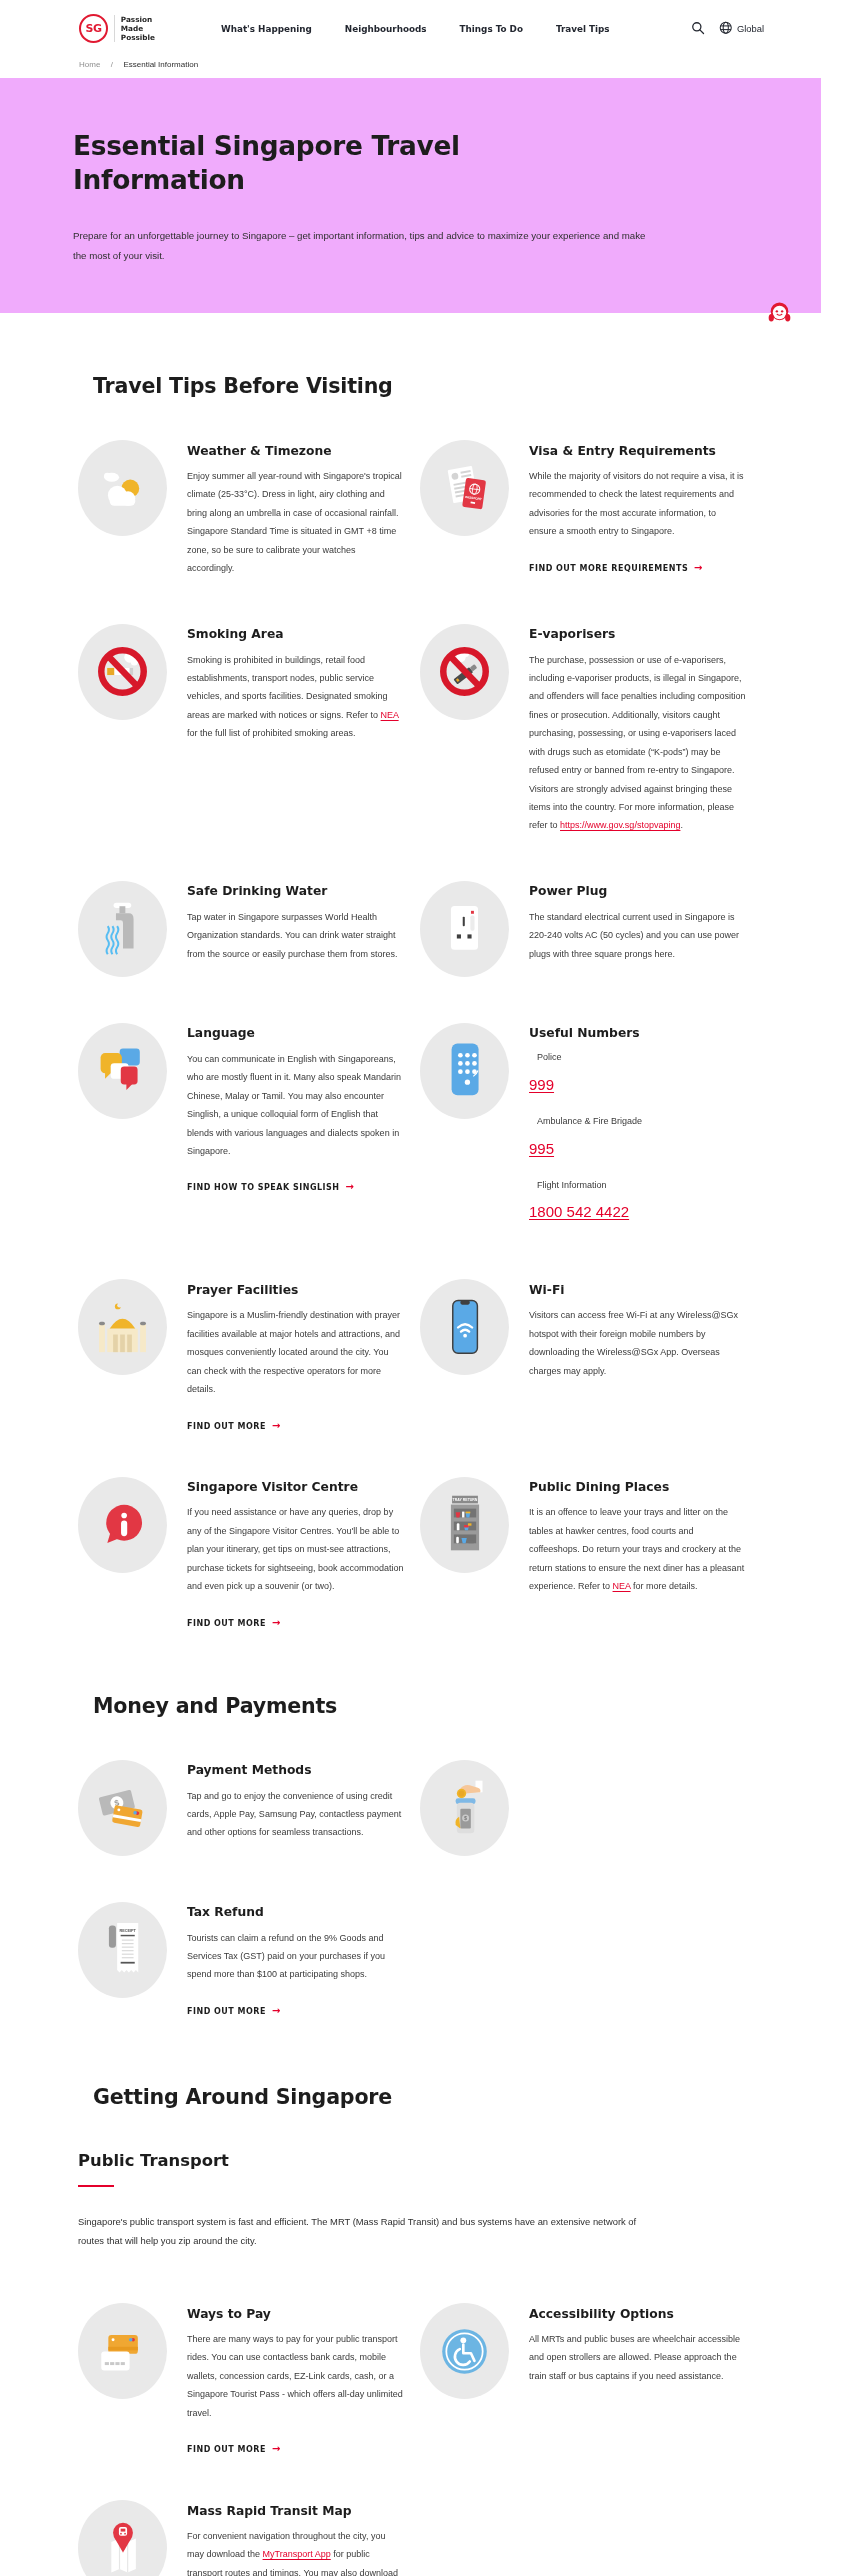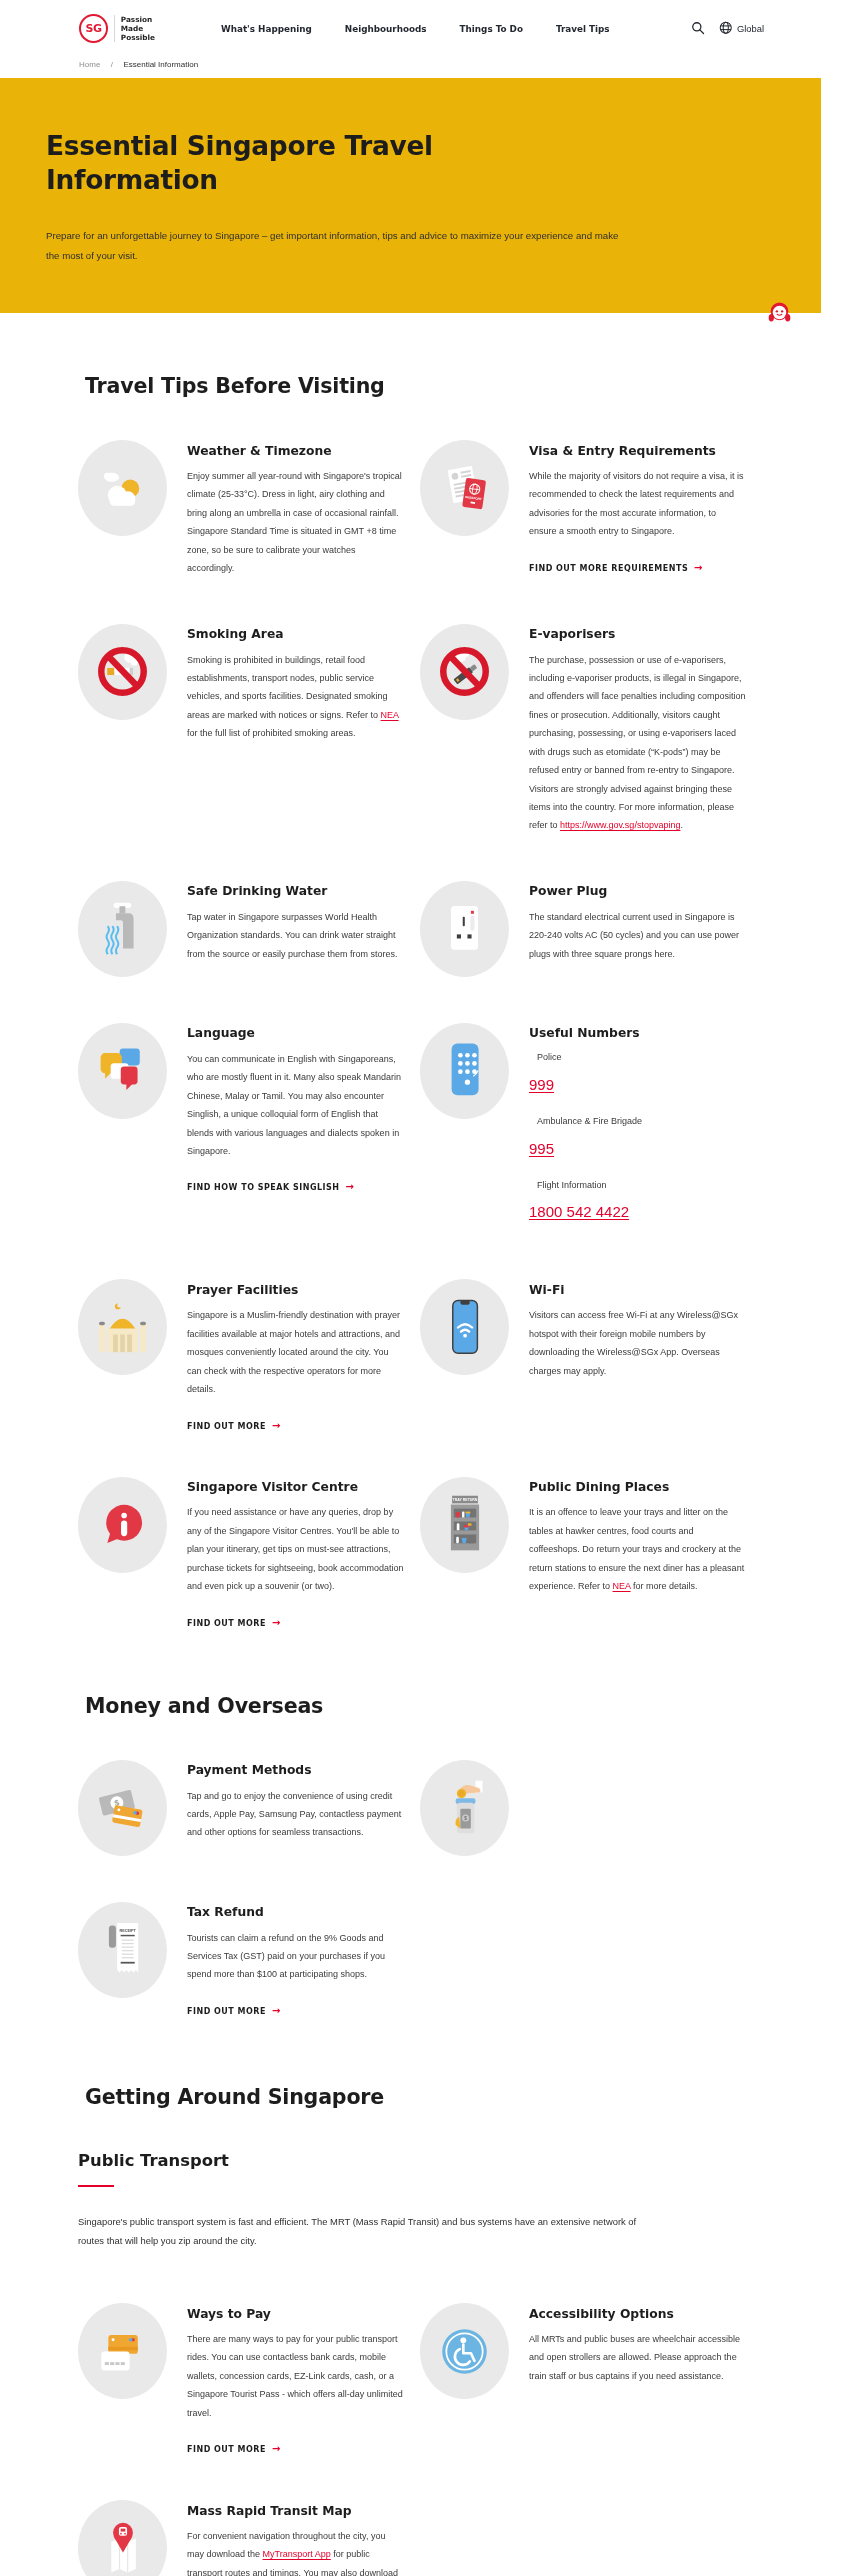--- a/index.html
+++ b/index.html
@@ -18,28 +18,28 @@
   .header-right { margin-left:auto; display:flex; align-items:center; gap:14px; }
   .global-wrap { display:flex; align-items:center; gap:4.7px; text-decoration:none; color:#232730; font-size:9.4px; }
 
   
   .breadcrumb { padding:5.9px 79px 9.4px 79px; font-size:8px; }
   .breadcrumb a { color:#8f8f8f; text-decoration:none; }
   .breadcrumb .bsep { color:#8f8f8f; margin:0 8.2px; }
   .breadcrumb .bcur { color:#303030; }
 
   
-  .hero { background:#eab308; margin-right:22px; padding:51px 0 48px 46px; position:relative; }
+  .hero { background:#f0abfc; margin-right:22px; padding:51px 0 48px 73px; position:relative; }
   .hero h1 { margin:0; max-width:482px; font-family:"DejaVu Sans", sans-serif; font-weight:bold; font-size:26.4px; line-height:1.26; letter-spacing:-0.3px; color:#1d1d1d; }
   .hero p { margin:30.5px 0 0 0; max-width:579px; font-size:9.7px; line-height:2.0; color:#2f2f2f; }
   .chatbot { position:absolute; right:28px; bottom:-13px; width:27px; height:27px; }
 
   
   .container { width:687px; margin:0 auto; }
-  h2.section-heading { font-family:"DejaVu Sans", sans-serif; font-weight:bold; font-size:20.6px; color:#1d1d1d; letter-spacing:-0.2px; margin:0 0 42px 7px; }
+  h2.section-heading { font-family:"DejaVu Sans", sans-serif; font-weight:bold; font-size:20.6px; color:#1d1d1d; letter-spacing:-0.2px; margin:0 0 42px 15px; }
   .tips-section { padding-top:61px; }
   .money-section { padding-top:66px; }
   .getting-section { padding-top:69px; }
 
   .cards { display:grid; grid-template-columns:342px 342px; row-gap:46px; }
   .card { display:flex; gap:20px; padding-right:16.4px; }
   .icon-circle { flex:0 0 89px; width:89px; height:96px; background:#e9e9e9; border-radius:50%; display:flex; align-items:center; justify-content:center; overflow:hidden; }
   .card-body { padding-top:3.5px; }
   .card-body h3 { margin:0 0 9.4px 0; font-family:"DejaVu Sans", sans-serif; font-weight:bold; font-size:12.3px; color:#1d1d1d; }
   .card-body p.body { margin:0; font-size:9px; line-height:2.05; color:#3a3a3a; }
@@ -372,21 +372,21 @@
       <div class="card-body">
         <h3>Public Dining Places</h3>
         <p class="body"><span>It is an offence to leave your trays and litter on the tables at hawker centres, food courts and coffeeshops. Do return your trays and crockery at the return stations to ensure the next diner has a pleasant experience. Refer to </span><a class="rlink">NEA</a><span> for more details.</span></p>
       </div>
     </div>
 
   </div>
 </section>
 
 <section class="money-section container">
-  <h2 class="section-heading">Money and Overseas</h2>
+  <h2 class="section-heading">Money and Payments</h2>
   <div class="cards">
 
     <div class="card">
       <div class="icon-circle">
         <svg width="59" height="59" viewBox="0 0 100 100">
           <g transform="rotate(-14 40 40)">
             <rect x="12" y="26" width="56" height="32" rx="3" fill="#b9b9b9"></rect>
             <circle cx="40" cy="42" r="11" fill="#fff"></circle>
             <text x="40" y="47" font-size="14" font-weight="bold" fill="#9a9a9a" text-anchor="middle">$</text>
           </g>

